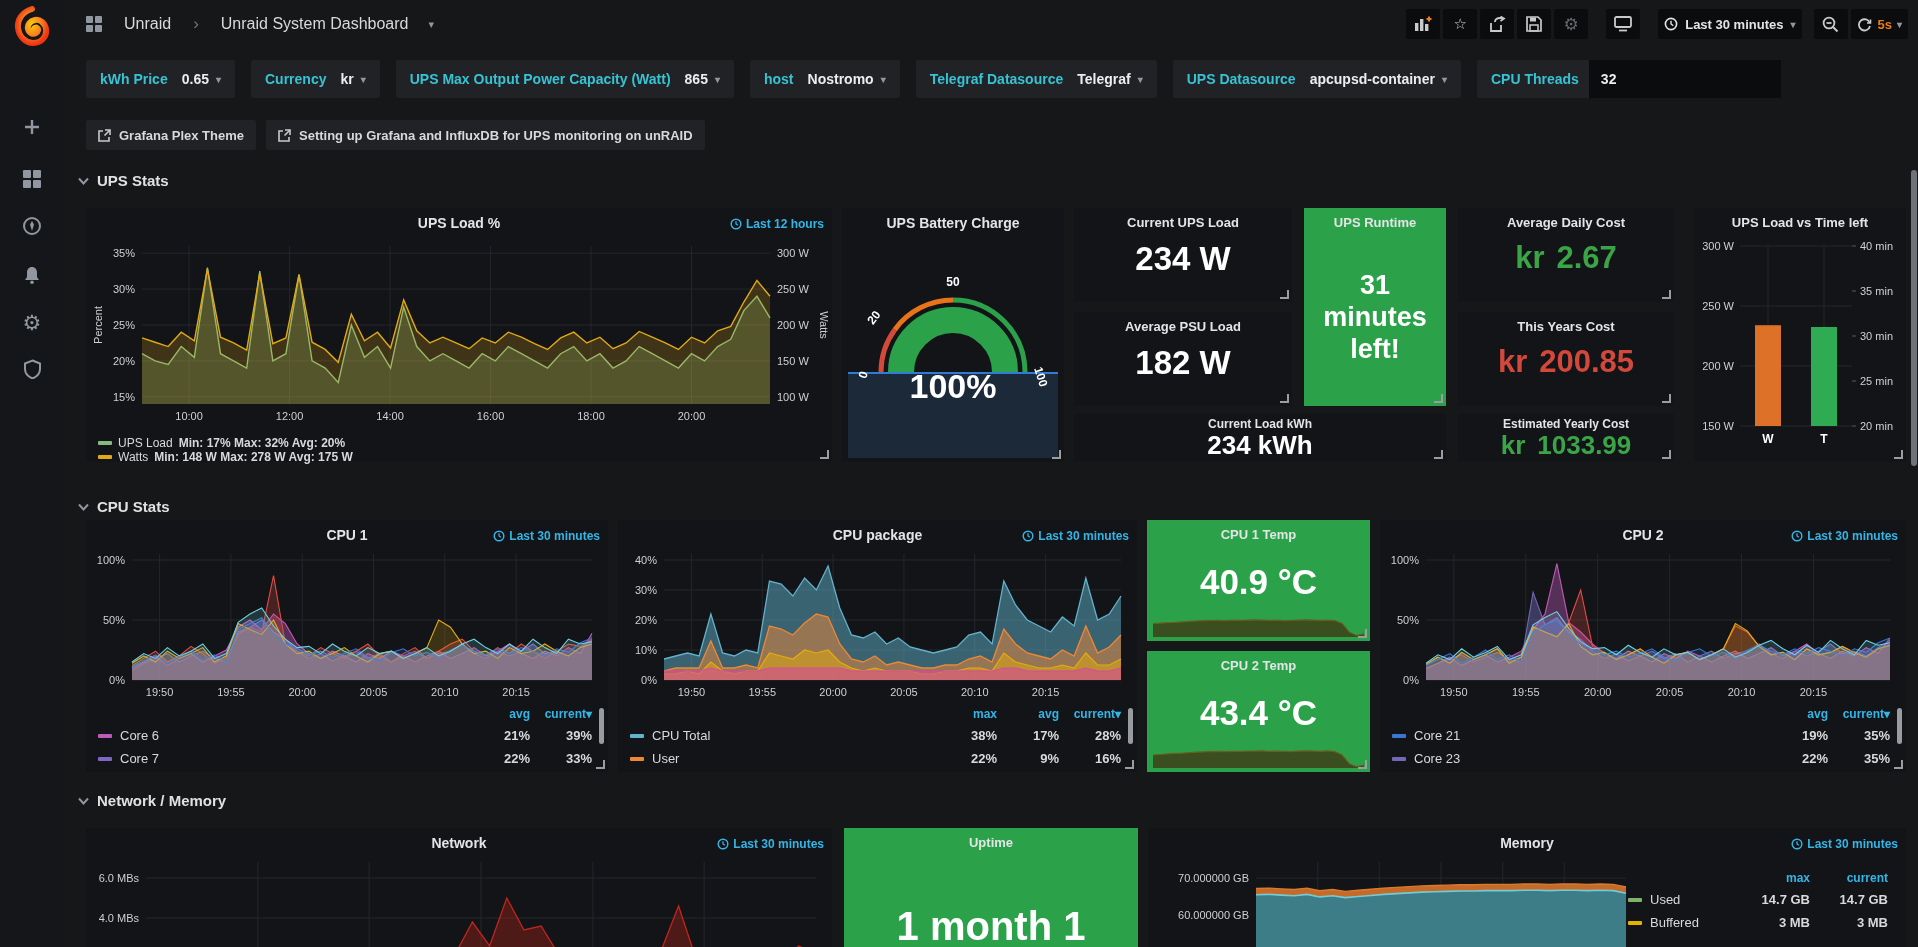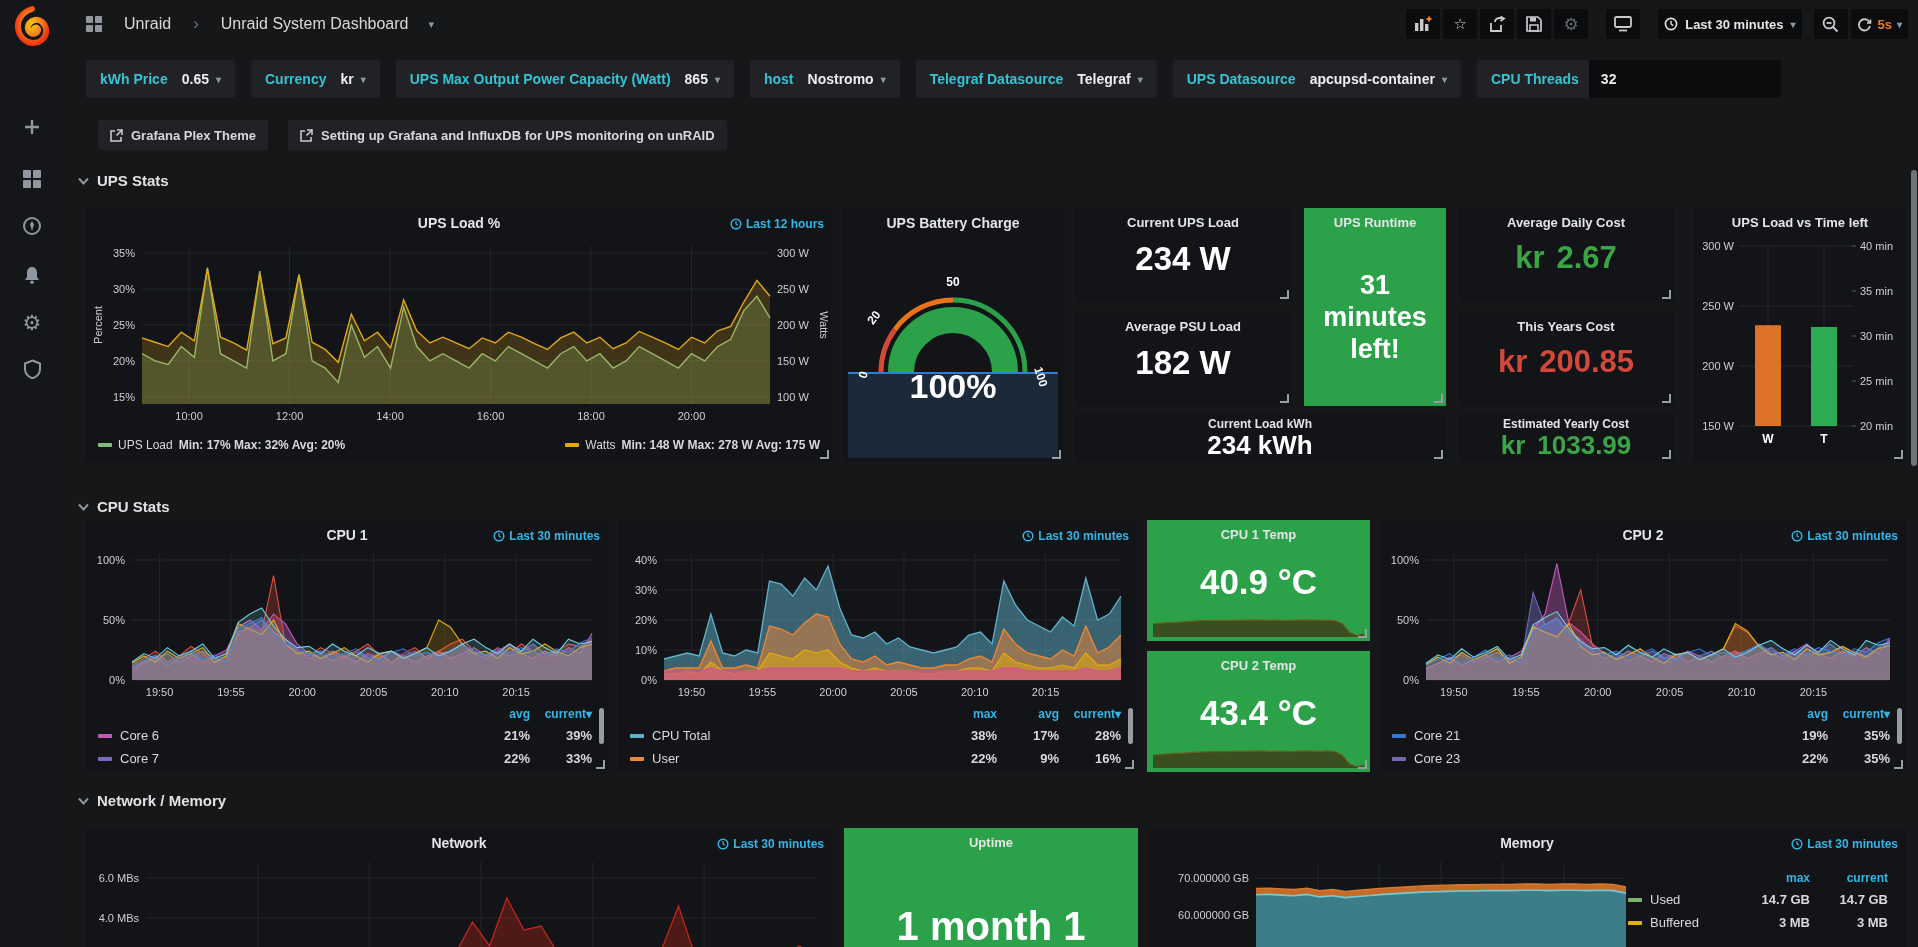--- a/index.html
+++ b/index.html
@@ -22,21 +22,21 @@
   .timechip{display:flex;gap:7px;align-items:center;font-size:13px;font-weight:bold;color:#e3e4e6;}
   .ref-int{color:#eb7b18;font-weight:bold;font-size:13px;display:flex;gap:5px;align-items:center;}
   .caret-sm{color:#9097a0;font-size:10px;}
   
   .var-row{position:absolute;left:86px;top:60px;display:flex;gap:16px;}
   .vchip{height:38px;background:#202226;border-radius:2px;display:flex;align-items:center;gap:14px;padding:0 14px;cursor:pointer;}
   .vlabel{color:#36c3d3;font-size:14px;font-weight:bold;white-space:nowrap;}
   .vvalue{color:#eceded;font-size:14px;font-weight:bold;display:flex;gap:7px;align-items:center;white-space:nowrap;}
   .vinput{height:38px;width:168px;background:#0b0c0e;border:none;outline:none;color:#eceded;font-size:14px;font-weight:bold;
           font-family:"Liberation Sans",sans-serif;padding:0 12px;}
-  .link-row{position:absolute;left:98px;top:120px;display:flex;gap:20px;}
+  .link-row{position:absolute;left:86px;top:120px;display:flex;gap:10px;}
   .lchip{height:30px;background:#202226;border-radius:2px;display:flex;align-items:center;gap:8px;padding:0 12px;
          font-size:13px;font-weight:bold;color:#d8d9da;cursor:pointer;}
   
   .section-h{position:absolute;display:flex;align-items:center;gap:8px;font-size:15px;font-weight:bold;color:#e0e1e3;cursor:pointer;}
   .panel{position:absolute;background:#121418;box-sizing:border-box;}
   .panel.green{background:#2ba24a;}
   .ptitle{position:absolute;left:0;right:0;top:7px;text-align:center;font-size:14px;font-weight:bold;color:#e3e4e6;cursor:move;white-space:nowrap;}
   .ptitle.small{font-size:13px;}
   .prange{position:absolute;top:9px;right:8px;display:flex;align-items:center;gap:4px;color:#33b5e5;font-size:12px;font-weight:bold;cursor:pointer;}
   .stat-title{position:absolute;left:0;right:0;top:7px;text-align:center;font-size:13px;font-weight:bold;color:#e3e4e6;}
@@ -46,21 +46,21 @@
   .v-cost{top:32px;font-size:31px;}
   .v-sm{top:16px;font-size:26px;}
   .v-temp{top:42px;font-size:35px;}
   .v-run{top:62px;font-size:27px;line-height:1.18;padding:0 10px;display:block;}
   .v-up{top:76px;font-size:40px;white-space:nowrap;}
   .c-green{color:#3ba447;}
   .c-red{color:#d2493b;}
   .chart{position:absolute;}
   .navy{position:absolute;background:#1c2938;border-top:2px solid #2e7cd6;}
   .ups-legend{position:absolute;left:12px;right:12px;bottom:8px;height:18px;display:flex;justify-content:space-between;
-              font-size:12px;color:#d8d9da;}
+              font-size:12px;color:#d8d9da;flex-direction:column;}
   .ul-item{display:flex;align-items:center;gap:6px;white-space:nowrap;}
   .ul-mark{width:14px;height:4px;border-radius:1px;display:inline-block;}
   .ul-stats{font-weight:bold;}
   .legend-table{position:absolute;font-size:13px;color:#d8d9da;}
   .lt-head{display:flex;justify-content:flex-end;gap:0;font-weight:bold;color:#33b5e5;font-size:12px;height:20px;align-items:center;}
   .lt-col{text-align:right;}
   .lt-row{display:flex;align-items:center;height:23px;}
   .lt-mark{width:14px;height:4px;border-radius:1px;margin-right:8px;flex:none;}
   .lt-label{flex:1;text-align:left;cursor:pointer;}
   .lt-val{text-align:right;font-weight:bold;}
@@ -519,20 +519,21 @@
           <span class="lt-label">Core 7</span>
           <span class="lt-val" style="width: 62px;">22%</span>
           <span class="lt-val" style="width: 62px;">33%</span>
         </div>
       </div>
     <div class="lscroll" style="right:4px;top:188px;height:36px"></div>
   <div class="corner"></div>
     </div>
 
   <div class="panel" style="left:618px;top:520px;width:519px;height:252px">
+    <div class="ptitle">CPU package</div>
     <div class="prange">
         <span class="icn">
           <svg width="12" height="12" viewBox="0 0 14 14">
             <circle cx="7" cy="7" r="5.6" fill="none" stroke="#33b5e5" stroke-width="1.7"></circle>
             <path d="M7 3.8V7l2.2 1.5" fill="none" stroke="#33b5e5" stroke-width="1.5"></path>
           </svg>
         </span>
         <span>Last 30 minutes</span>
       </div>
     <div class="chart" style="left:4px;top:26px;width:511px;height:158px">

